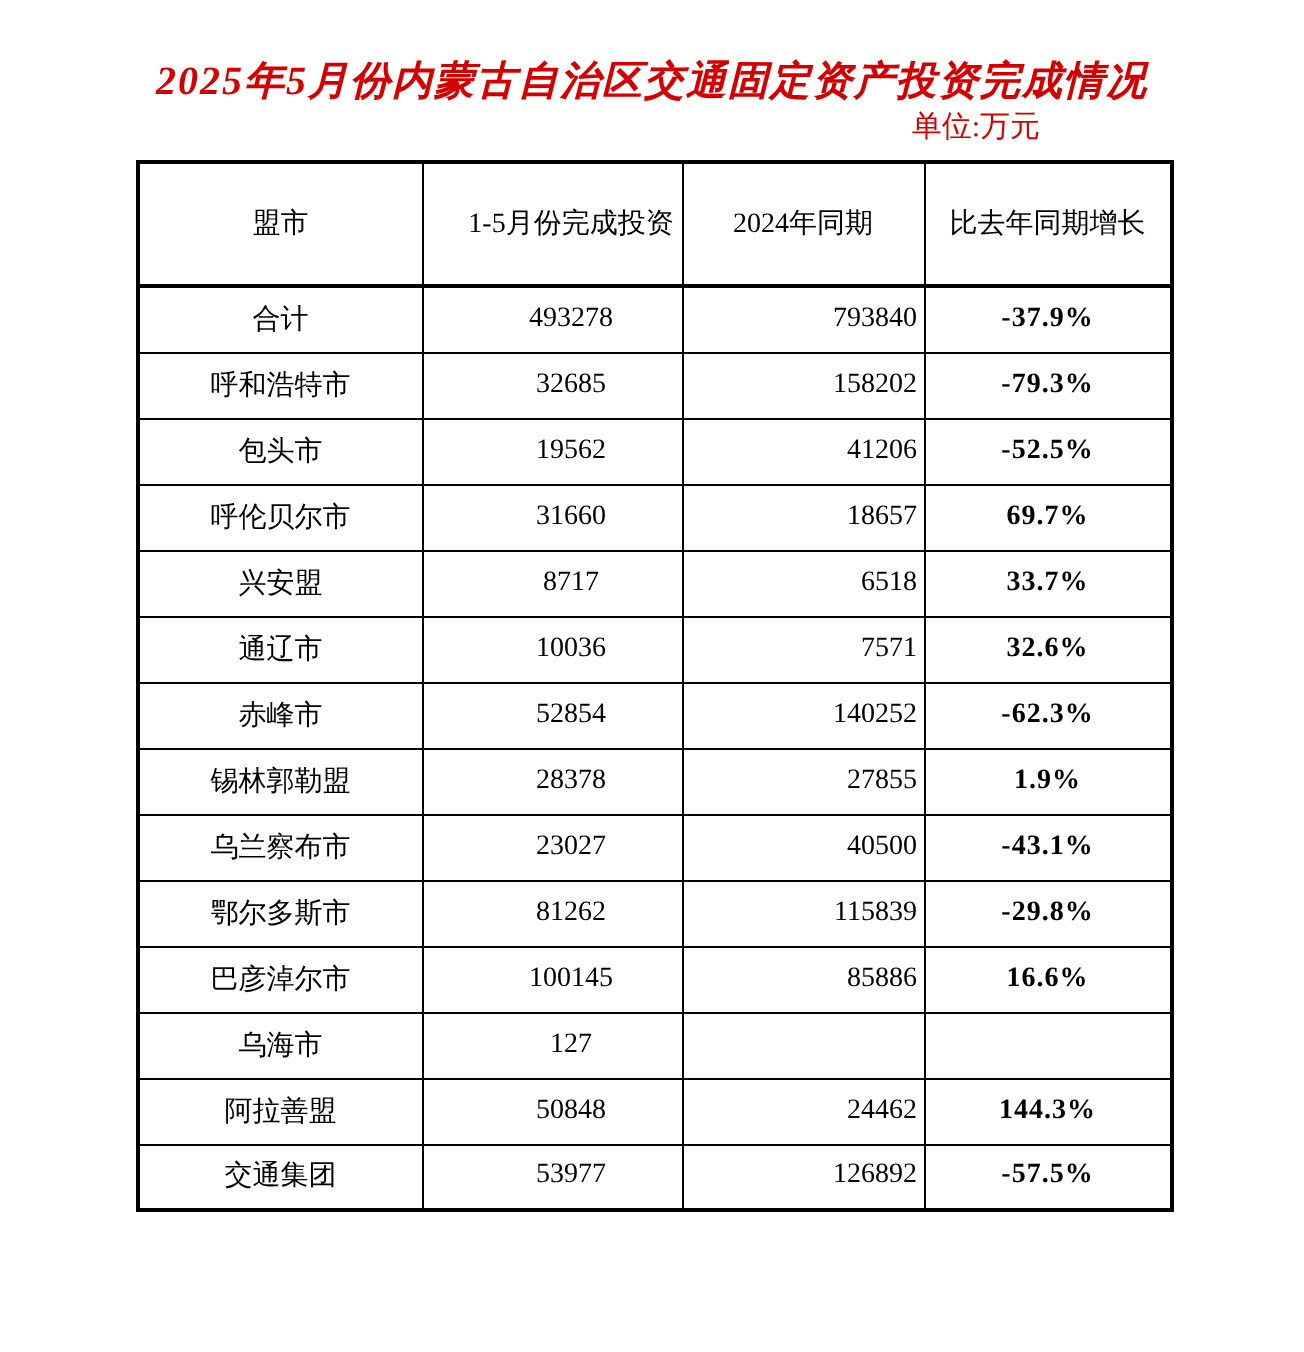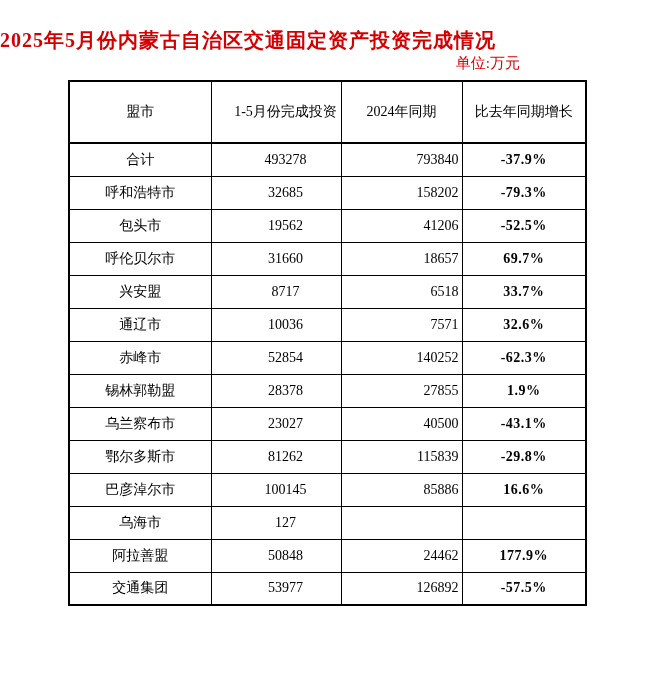--- a/index.html
+++ b/index.html
@@ -7,24 +7,26 @@
   html, body { margin: 0; padding: 0; }
   body {
     width: 652px; height: 676px;
     background: #ffffff;
     color: var(--text-color);
     font-family: "Liberation Serif", serif;
   }
   .page { width: 652px; height: 676px; overflow: hidden; }
   .page-title {
     margin-top: 27px;
+    text-align: center;
     font-size: 20px;
     font-weight: bold;
     color: var(--title-color);
     letter-spacing: 1px;
+    font-style: italic;
   }
   .unit-label {
     text-align: right;
     padding-right: 132px;
     font-size: 15px;
     color: var(--title-color);
   }
   table.investment-table {
     margin: 7px 0 0 68px;
     width: 516px;
@@ -140,21 +142,21 @@
         <tr>
           <td class="col-name">乌海市</td>
           <td class="col-current">127</td>
           <td class="col-previous"></td>
           <td class="col-growth"></td>
         </tr>
         <tr>
           <td class="col-name">阿拉善盟</td>
           <td class="col-current">50848</td>
           <td class="col-previous">24462</td>
-          <td class="col-growth">177.9%</td>
+          <td class="col-growth">144.3%</td>
         </tr>
         <tr>
           <td class="col-name">交通集团</td>
           <td class="col-current">53977</td>
           <td class="col-previous">126892</td>
           <td class="col-growth">-57.5%</td>
         </tr>
       </tbody>
   </table>
 </div>

